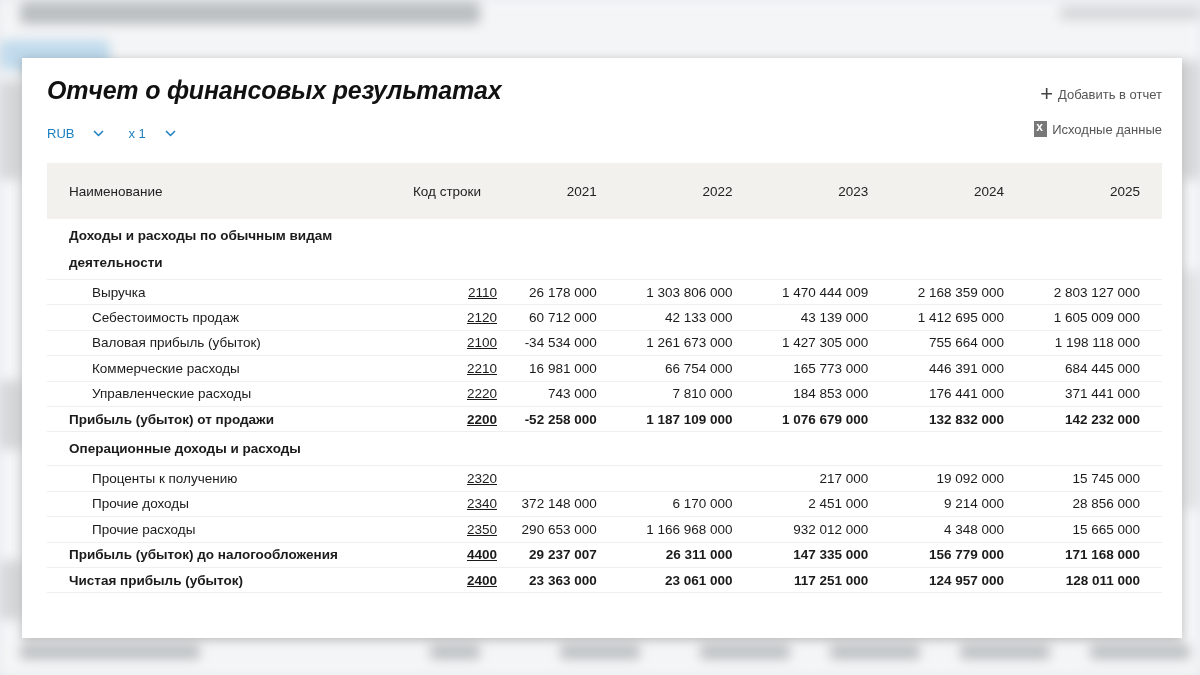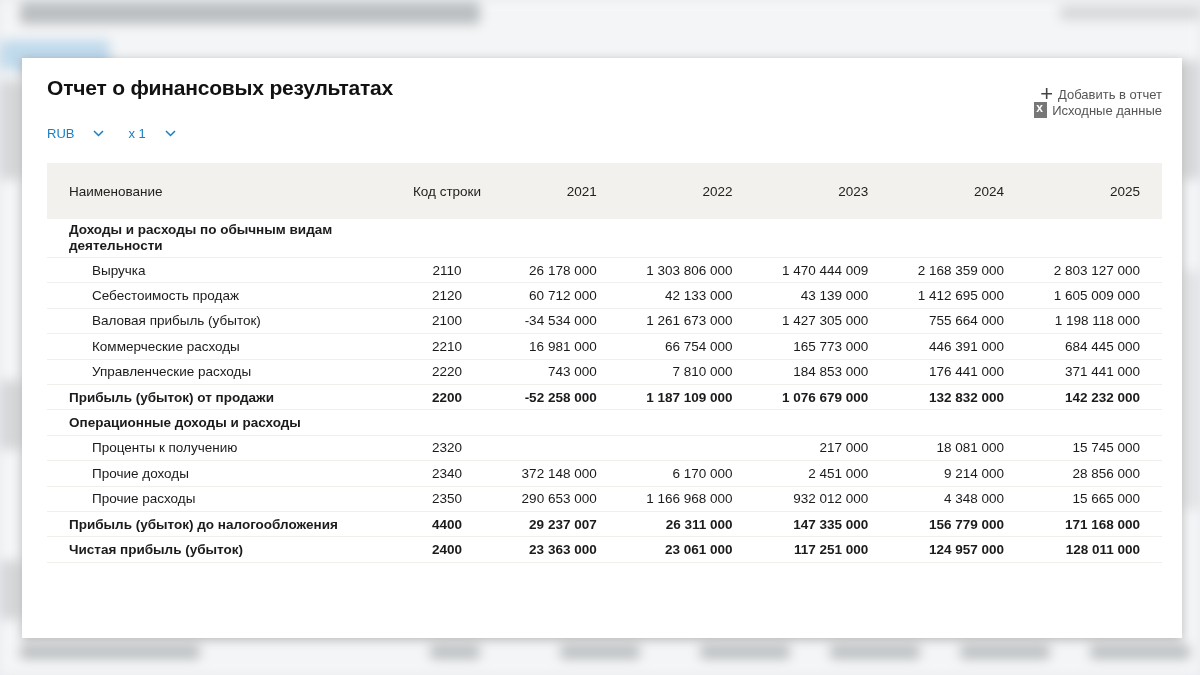--- a/index.html
+++ b/index.html
@@ -15,47 +15,47 @@
   .bg .blue { position: absolute; background: #9cc8e6; opacity: .6; border-radius: 6px; }
   .bg .shade { position: absolute; background: #c7c9cc; opacity: .7; border-radius: 6px; }
 
   .card {
     position: absolute; left: 22px; top: 58px; width: 1160px; height: 580px;
     background: #ffffff;
     box-shadow: 0 2px 10px rgba(0,0,0,0.25);
   }
   .title {
     position: absolute; left: 25px; top: 18px;
-    font-size: 21px; font-weight: 700; color: #111; letter-spacing: -0.2px;
+    font-size: 25px; font-weight: 700; color: #111; letter-spacing: -0.2px; font-style: italic;
   }
   .selectors { position: absolute; left: 25px; top: 68px; display: flex; gap: 24px; }
   .sel { display: flex; align-items: center; gap: 19px; color: #1a7fc1; font-size: 13px; cursor: pointer; }
   .sel svg { width: 11px; height: 7px; }
   .actions { position: absolute; right: 20px; top: 28px; text-align: right; }
   .action { display: flex; align-items: center; justify-content: flex-end; gap: 5px;
     color: #555; font-size: 13px; cursor: pointer; }
-  .action + .action { }
+  .action + .action { margin-top: 19px; }
   .plus { font-size: 22px; line-height: 16px; color: #444; font-weight: 300; }
   .xls { width: 13px; height: 16px; background: #777; position: relative; display: inline-block; }
   .xls:after { content: "x"; position: absolute; left: 2px; top: -1px; color: #fff; font-weight: 700; font-size: 12px; }
 
   table {
     position: absolute; left: 25px; top: 105px; width: 1115px;
     border-collapse: collapse; font-size: 13.5px; color: #1b1b1b;
   }
   thead tr { background: #f2f1ee; }
   th { font-weight: 400; height: 56px; text-align: right; padding-right: 22px; color: #222; }
   th.name { text-align: left; padding-left: 22px; }
   th.code { text-align: center; padding-right: 0; }
   td { height: 25.4px; text-align: right; padding-right: 22px; border-bottom: 1px solid #f0efeb; white-space: nowrap; }
   td.name { text-align: left; padding-left: 22px; white-space: normal; }
-  td.code { text-align: center; padding-right: 0; }
+  td.code { padding-right: 0; text-decoration: underline; }
   tr.sub td.name { padding-left: 45px; }
   tr.bold td { font-weight: 700; }
-  tr.group td.name { line-height: 16px; padding-top: 3px; padding-bottom: 3px; }
+  tr.group td.name { line-height: 27px; padding-top: 3px; padding-bottom: 3px; }
   col.c-name { width: 350px; }
   col.c-code { width: 100px; }
 </style>
 </head>
 <body>
 
 <div class="bg">
   <div class="bar" style="left:20px;top:2px;width:460px;height:22px;"></div>
   <div class="bar" style="left:1060px;top:6px;width:140px;height:14px;opacity:.3"></div>
   <div class="blue" style="left:0;top:40px;width:110px;height:30px;"></div>
@@ -195,21 +195,21 @@
           <td></td>
           <td></td>
           <td></td>
         </tr>
         <tr class="sub">
           <td class="name">Проценты к получению</td>
           <td class="code">2320</td>
           <td></td>
           <td></td>
           <td>217 000</td>
-          <td>18 081 000</td>
+          <td>19 092 000</td>
           <td>15 745 000</td>
         </tr>
         <tr class="sub">
           <td class="name">Прочие доходы</td>
           <td class="code">2340</td>
           <td>372 148 000</td>
           <td>6 170 000</td>
           <td>2 451 000</td>
           <td>9 214 000</td>
           <td>28 856 000</td>

